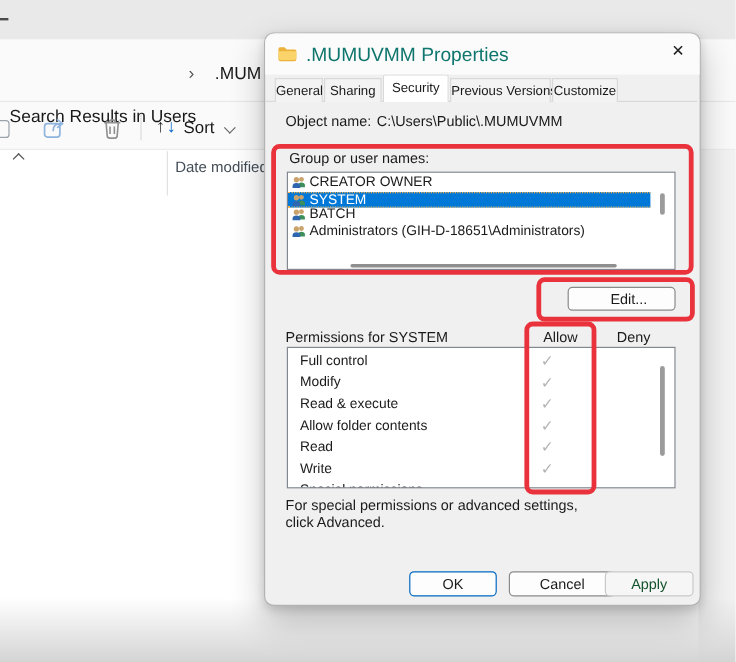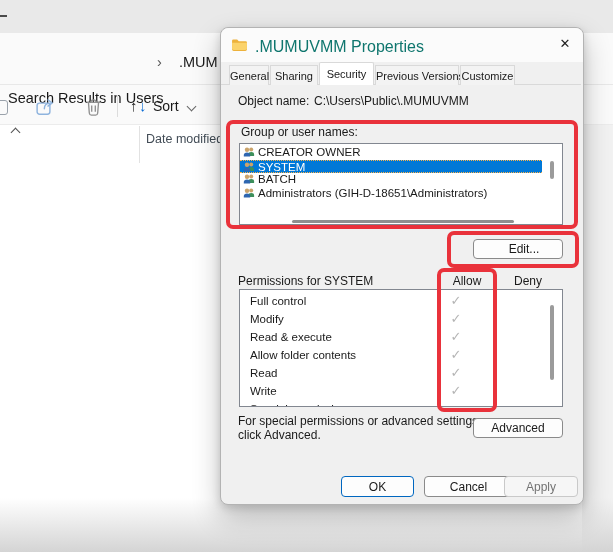--- a/index.html
+++ b/index.html
@@ -49,21 +49,21 @@
   .lrow.sel{background:#0078d7;color:#ffffff;border-top:1px dotted #ffb347;border-bottom:1px dotted #ffb347;}
   .vthumb{position:absolute;width:4px;background:#9b9b9b;border-radius:2px;}
   .hthumb{position:absolute;height:3px;background:#8f8f8f;border-radius:2px;}
   .prow{position:relative;height:18px;line-height:18px;font-size:11.5px;padding-left:10px;box-sizing:border-box;white-space:nowrap;}
   .pcheck{position:absolute;left:209px;top:0;width:14px;text-align:center;color:#b4b4b4;font-size:13px;}
   .colhead{font-size:12px;text-align:center;width:44px;}
   .btn{background:#fdfdfd;border:1px solid #8a8a8a;border-radius:4px;font-size:12px;
     display:flex;align-items:center;justify-content:center;box-sizing:border-box;cursor:pointer;
     font-family:"Liberation Sans","DejaVu Sans",sans-serif;color:#1a1a1a;padding:0;}
   .btn.default{border:1.5px solid #0067c0;}
-  .btn.disabled{color:#737373;border-color:#c9c9c9;background:#f6f6f6;cursor:default;}
+  .btn.disabled{color:#14532d;border-color:#c9c9c9;background:#f6f6f6;cursor:default;}
   .anno{border:4px solid #e9323b;border-radius:7px;z-index:30;pointer-events:none;box-sizing:border-box;}
   .hint{font-size:12px;line-height:14px;white-space:nowrap;}
 </style>
 </head>
 <body>
 
 <div class="abs top-strip"></div>
 <div class="abs win-dash"></div>
 <div class="abs chrome"></div>
 <div class="abs hline" style="left:0;top:84px;width:613px;"></div>
@@ -204,21 +204,20 @@
       <span class="pcheck">✓</span>
     </div>
     <div class="prow">
       <span>Special permissions</span>
     </div>
     <div class="vthumb" style="left:310px;top:15px;height:75px;"></div>
   </div>
 
   <span class="abs hint" style="left:17px;top:386px;">For special permissions or advanced settings,</span>
   <span class="abs hint" style="left:17px;top:400px;">click Advanced.</span>
-  <button class="abs btn" style="left:252px;top:390px;width:90px;height:20px;">Advanced</button>
 
   <button class="abs btn default" style="left:120px;top:448px;width:73px;height:21px;">OK</button>
   <button class="abs btn" style="left:203px;top:448px;width:89px;height:21px;">Cancel</button>
   <button class="abs btn disabled" style="left:283px;top:448px;width:74px;height:21px;">Apply</button>
 
   <div class="abs anno" style="left:5px;top:92px;width:352px;height:109px;"></div>
   <div class="abs anno" style="left:226px;top:203px;width:132px;height:37px;"></div>
   <div class="abs anno" style="left:216px;top:240px;width:60px;height:144px;"></div>
 </div>
 

